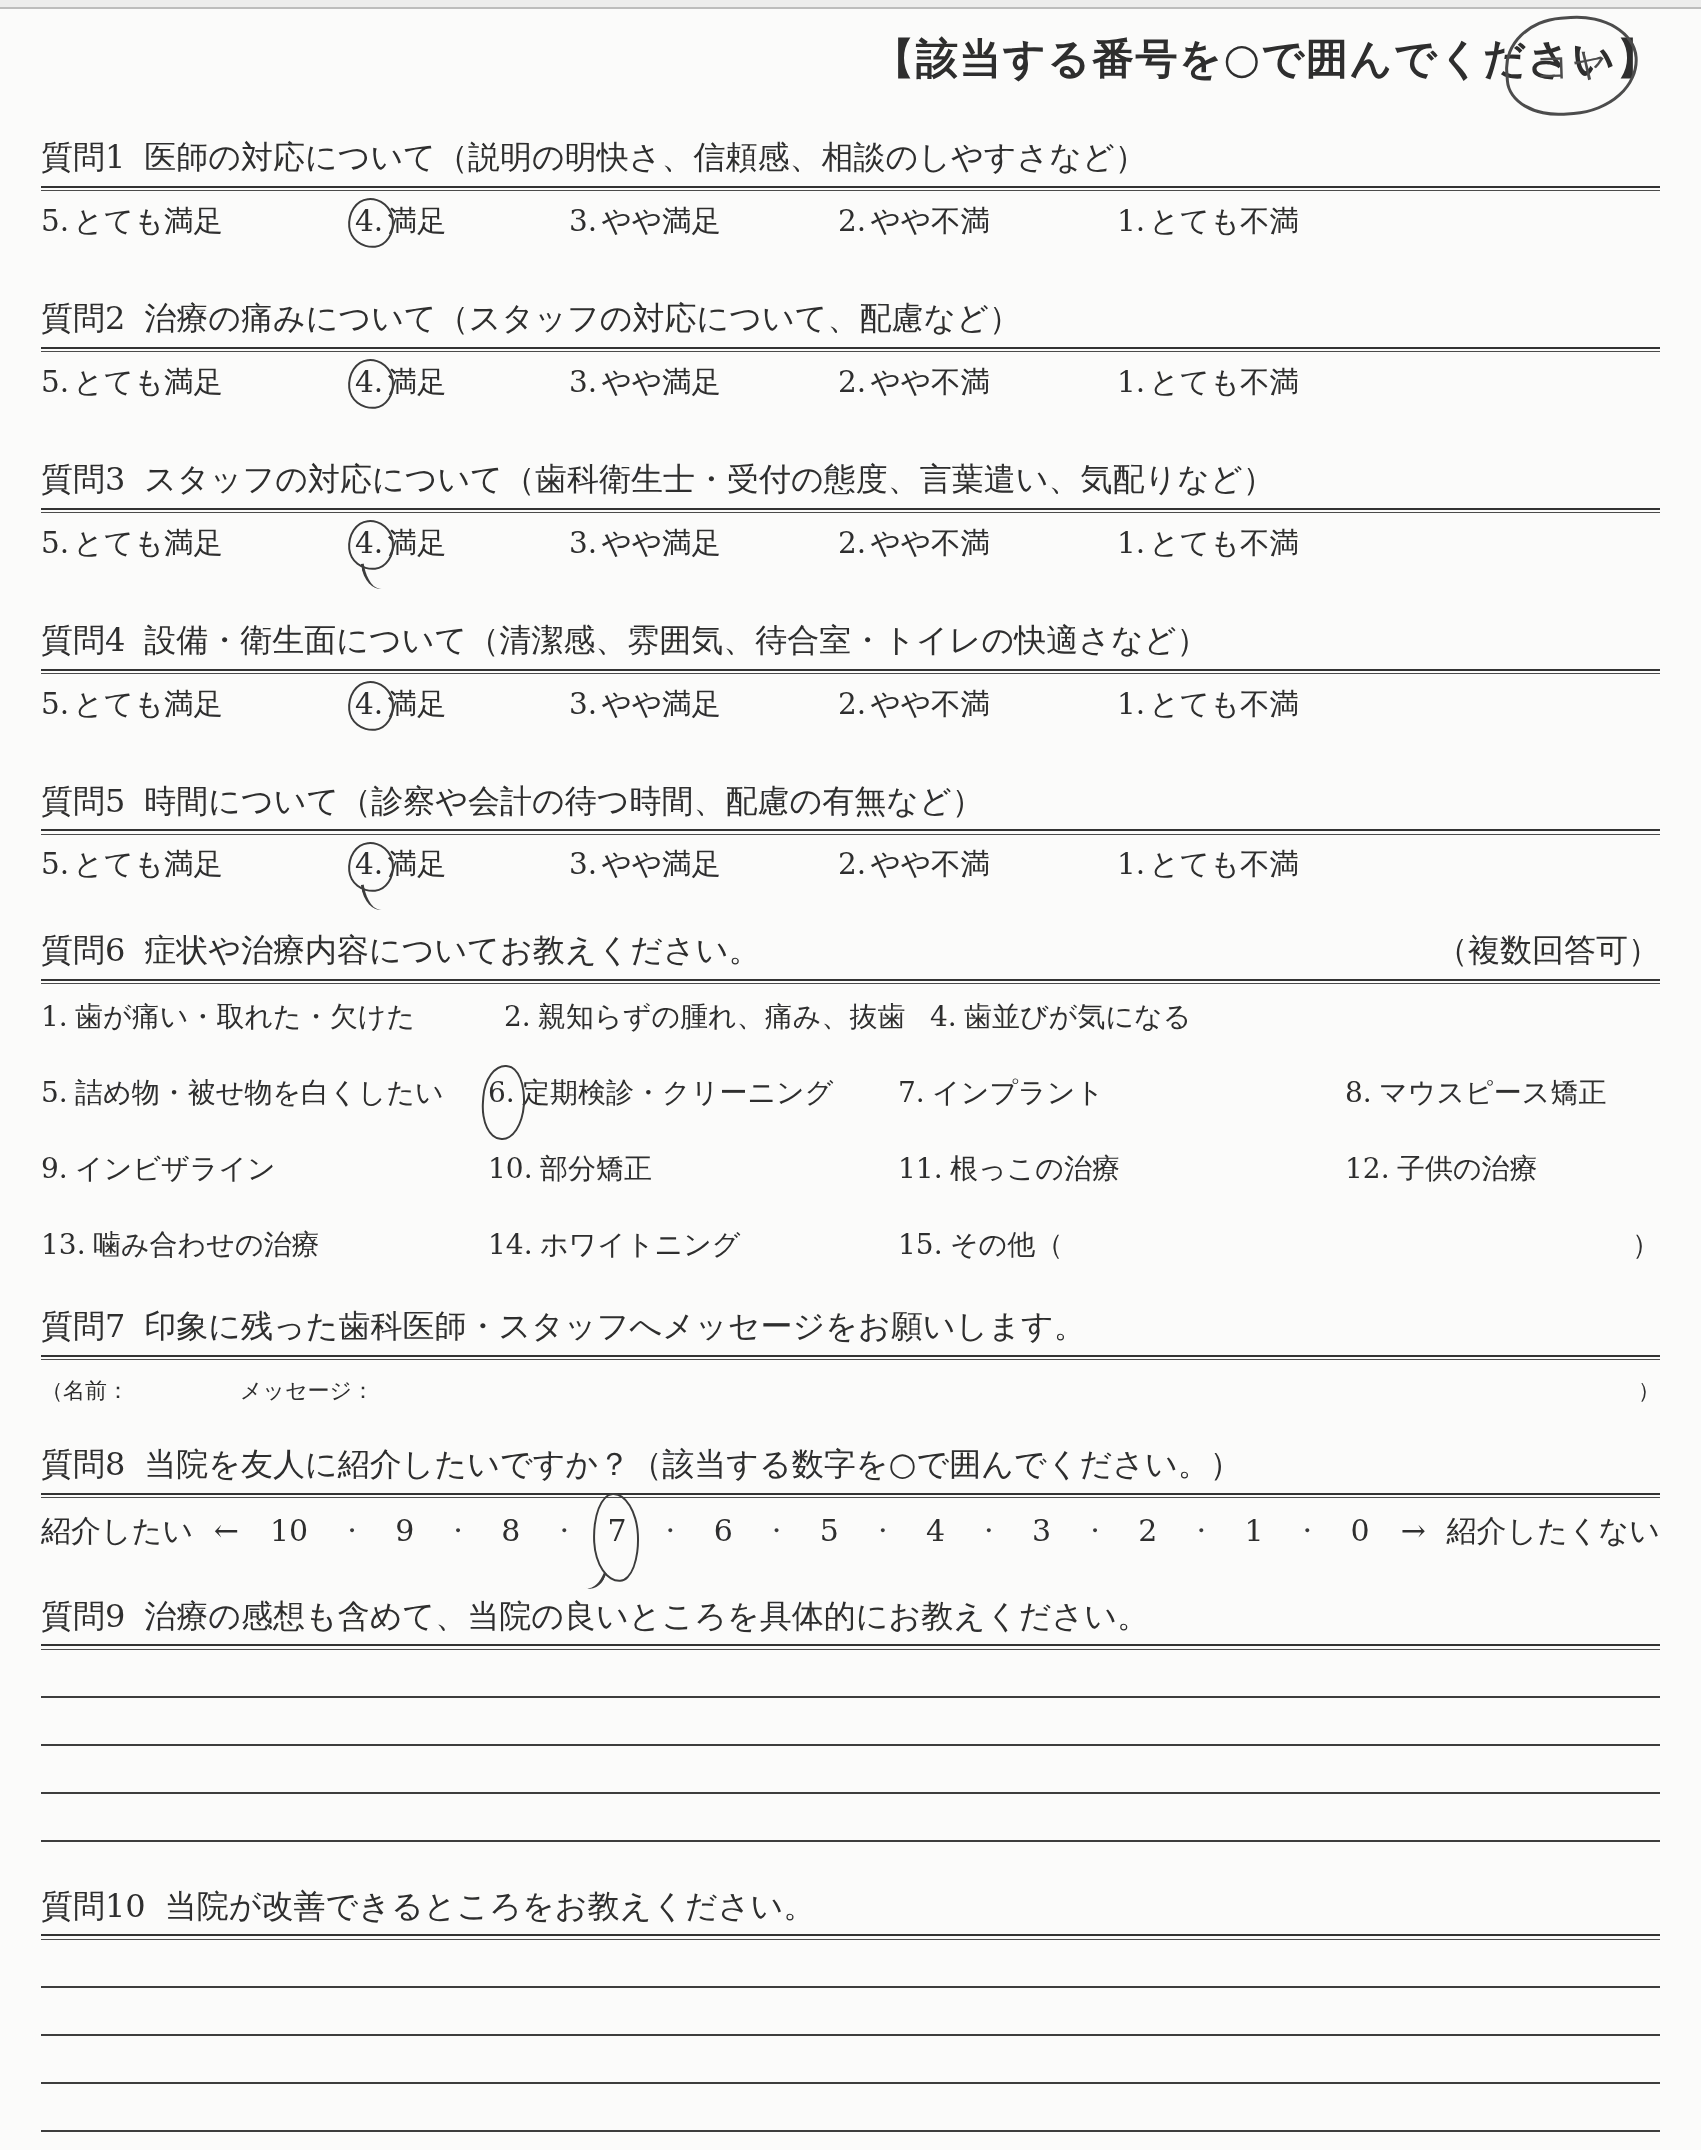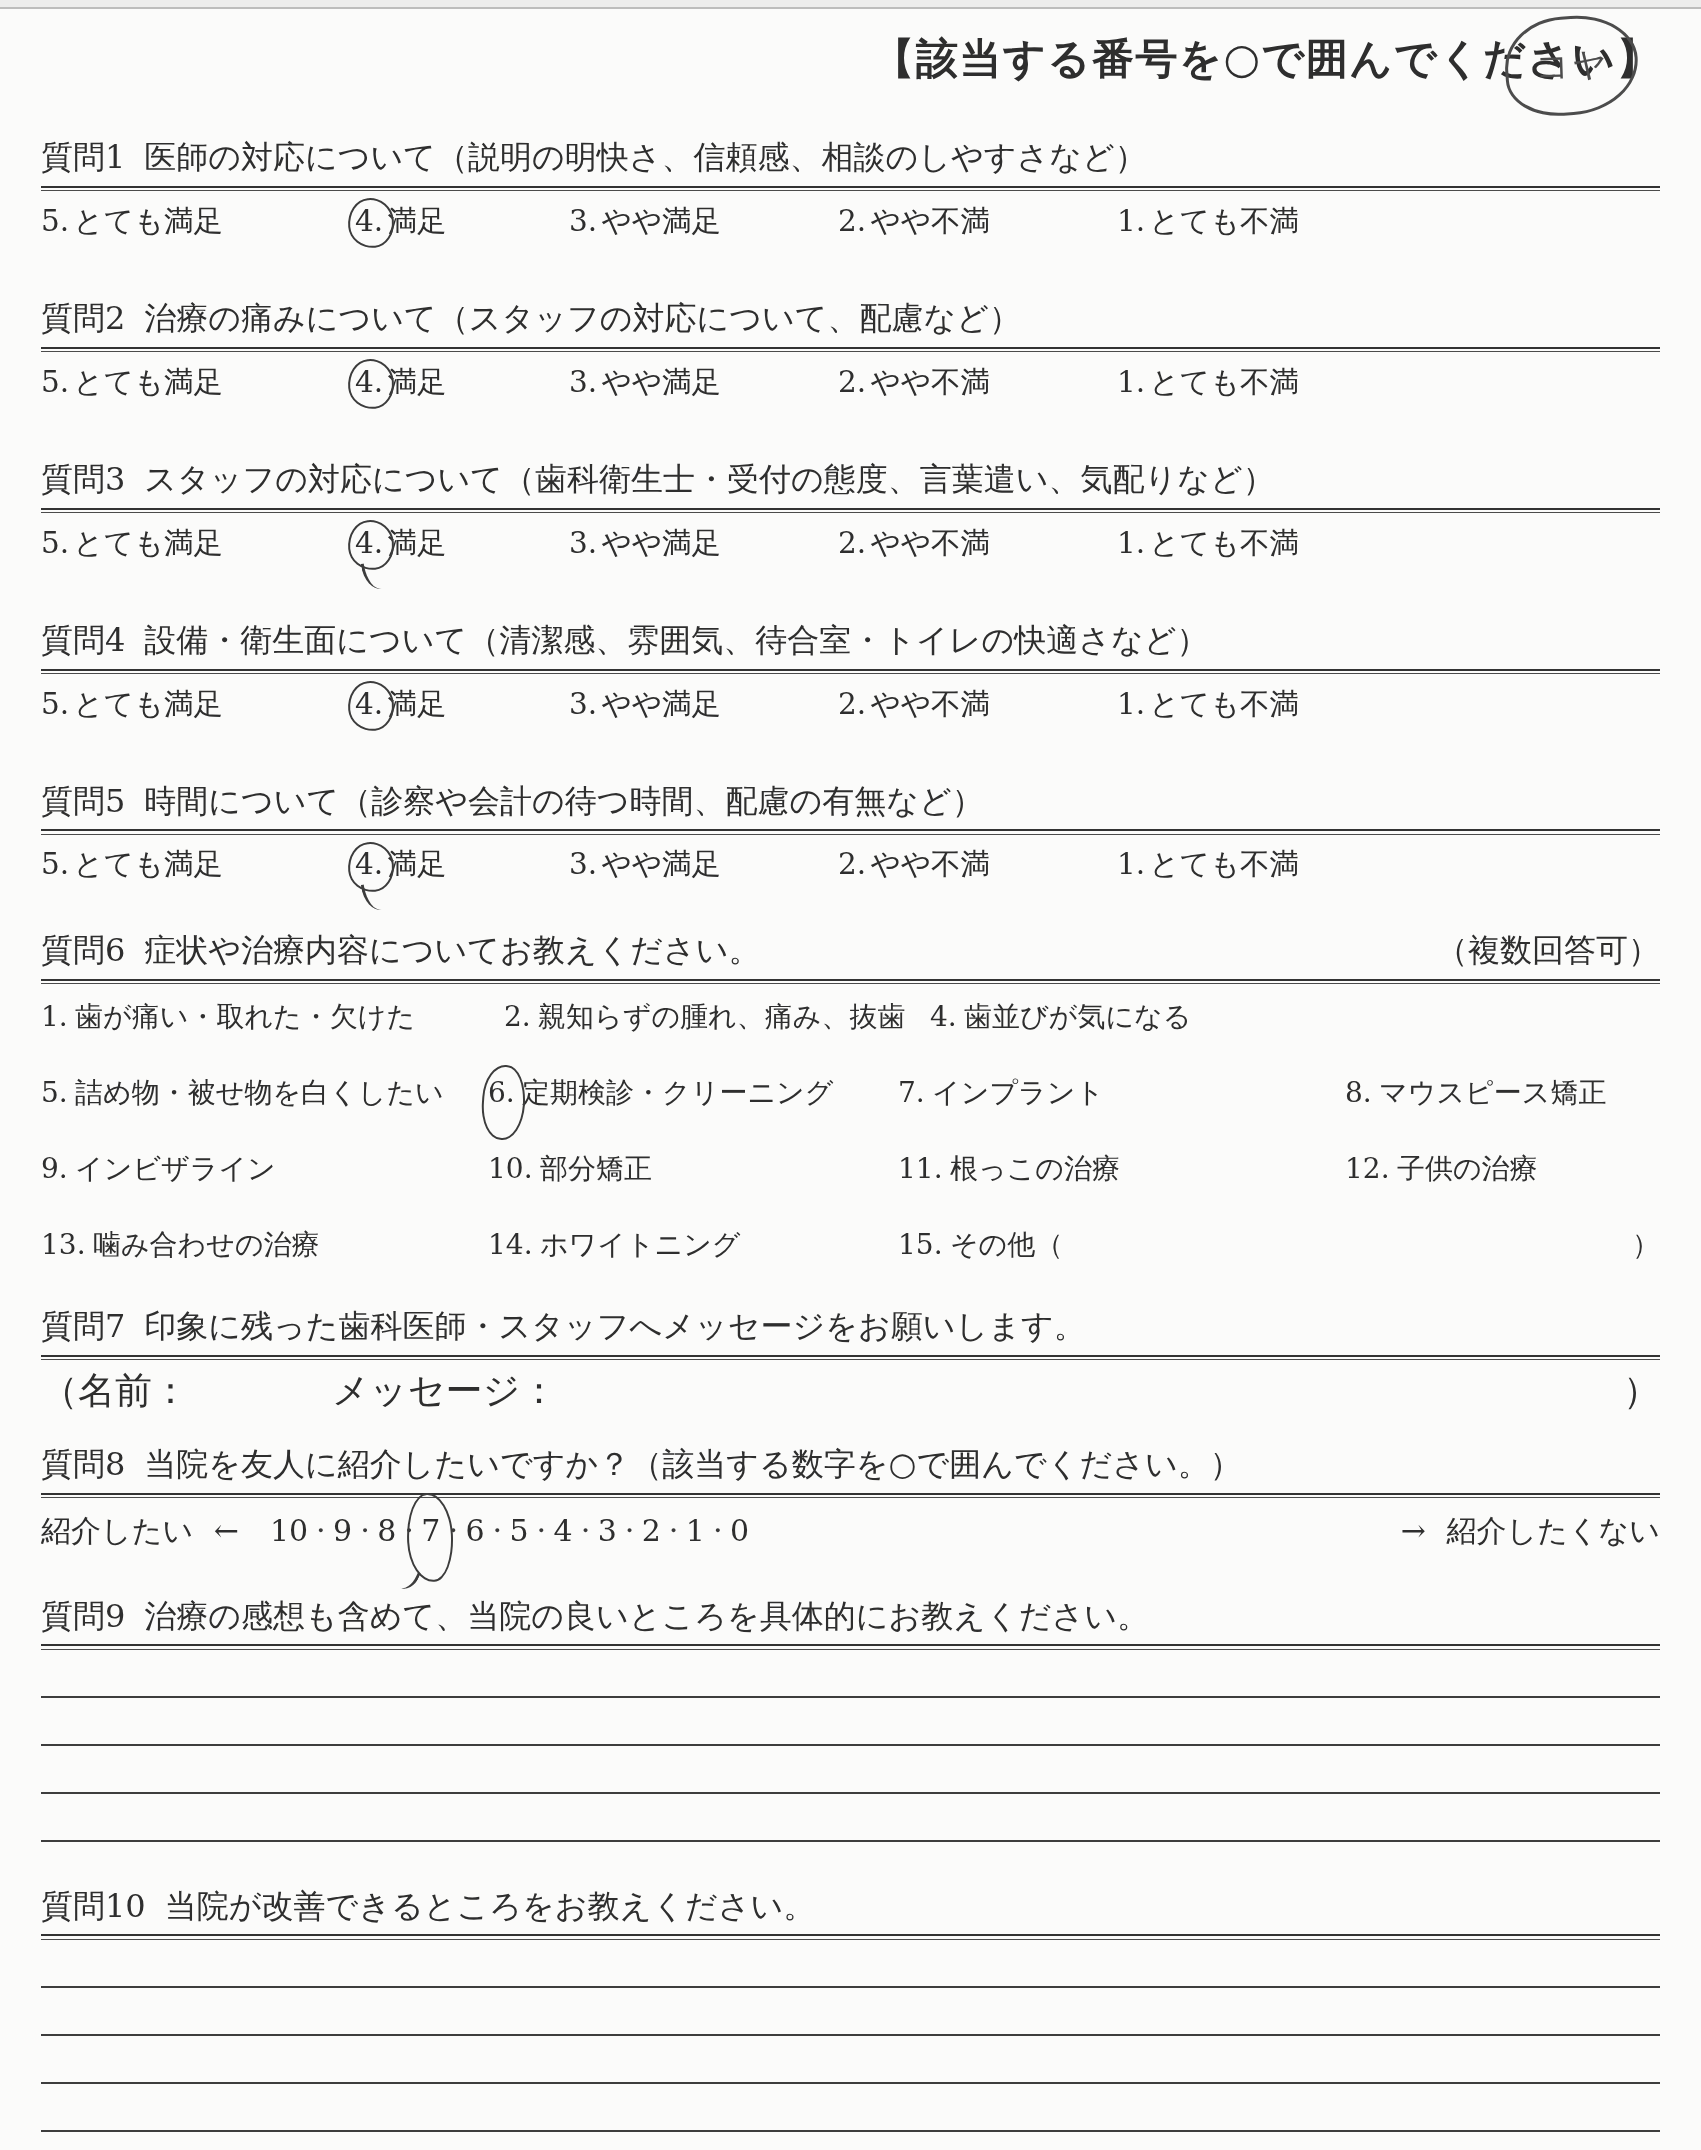--- a/index.html
+++ b/index.html
@@ -64,28 +64,28 @@
   
   .q6head{display:flex;}
   .q6head .note{margin-left:auto;}
   .q6row{display:grid;grid-template-columns:447px 410px 447px 1fr;font-size:28px;line-height:35px;margin-top:41px;}
   .q6row.first{margin-top:14.8px;gap:16px;}
   .q6item{white-space:nowrap;}
   .q6item .num{margin-right:7.4px;}
   .paren-close{text-align:right;}
 
   
-  .q7row{display:flex;margin-top:11.8px;font-size:37px;line-height:37px;gap:32px;}
+  .q7row{display:flex;margin-top:11.8px;font-size:22px;line-height:37px;}
   .q7row .msg{margin-left:111px;}
   .q7row .close{margin-left:auto;}
 
   
   .q8row{display:flex;align-items:center;margin-top:13.3px;font-size:30px;line-height:38px;white-space:nowrap;}
   .q8row .arrow{margin:0 20.7px;}
-  .q8nums{flex:1;display:flex;align-items:center;padding:0 10.3px;}
+  .q8nums{flex:1;display:flex;align-items:center;justify-content:space-between;padding:0 10.3px;}
   .q8nums .dot{font-size:25px;color:#3a3a3a;}
 
   
   .ans-line{height:0;border-top:2.2px solid #3d3d3d;margin-top:46px;}
 </style>
 </head>
 <body>
 
 <div class="scan-top"></div>
 

